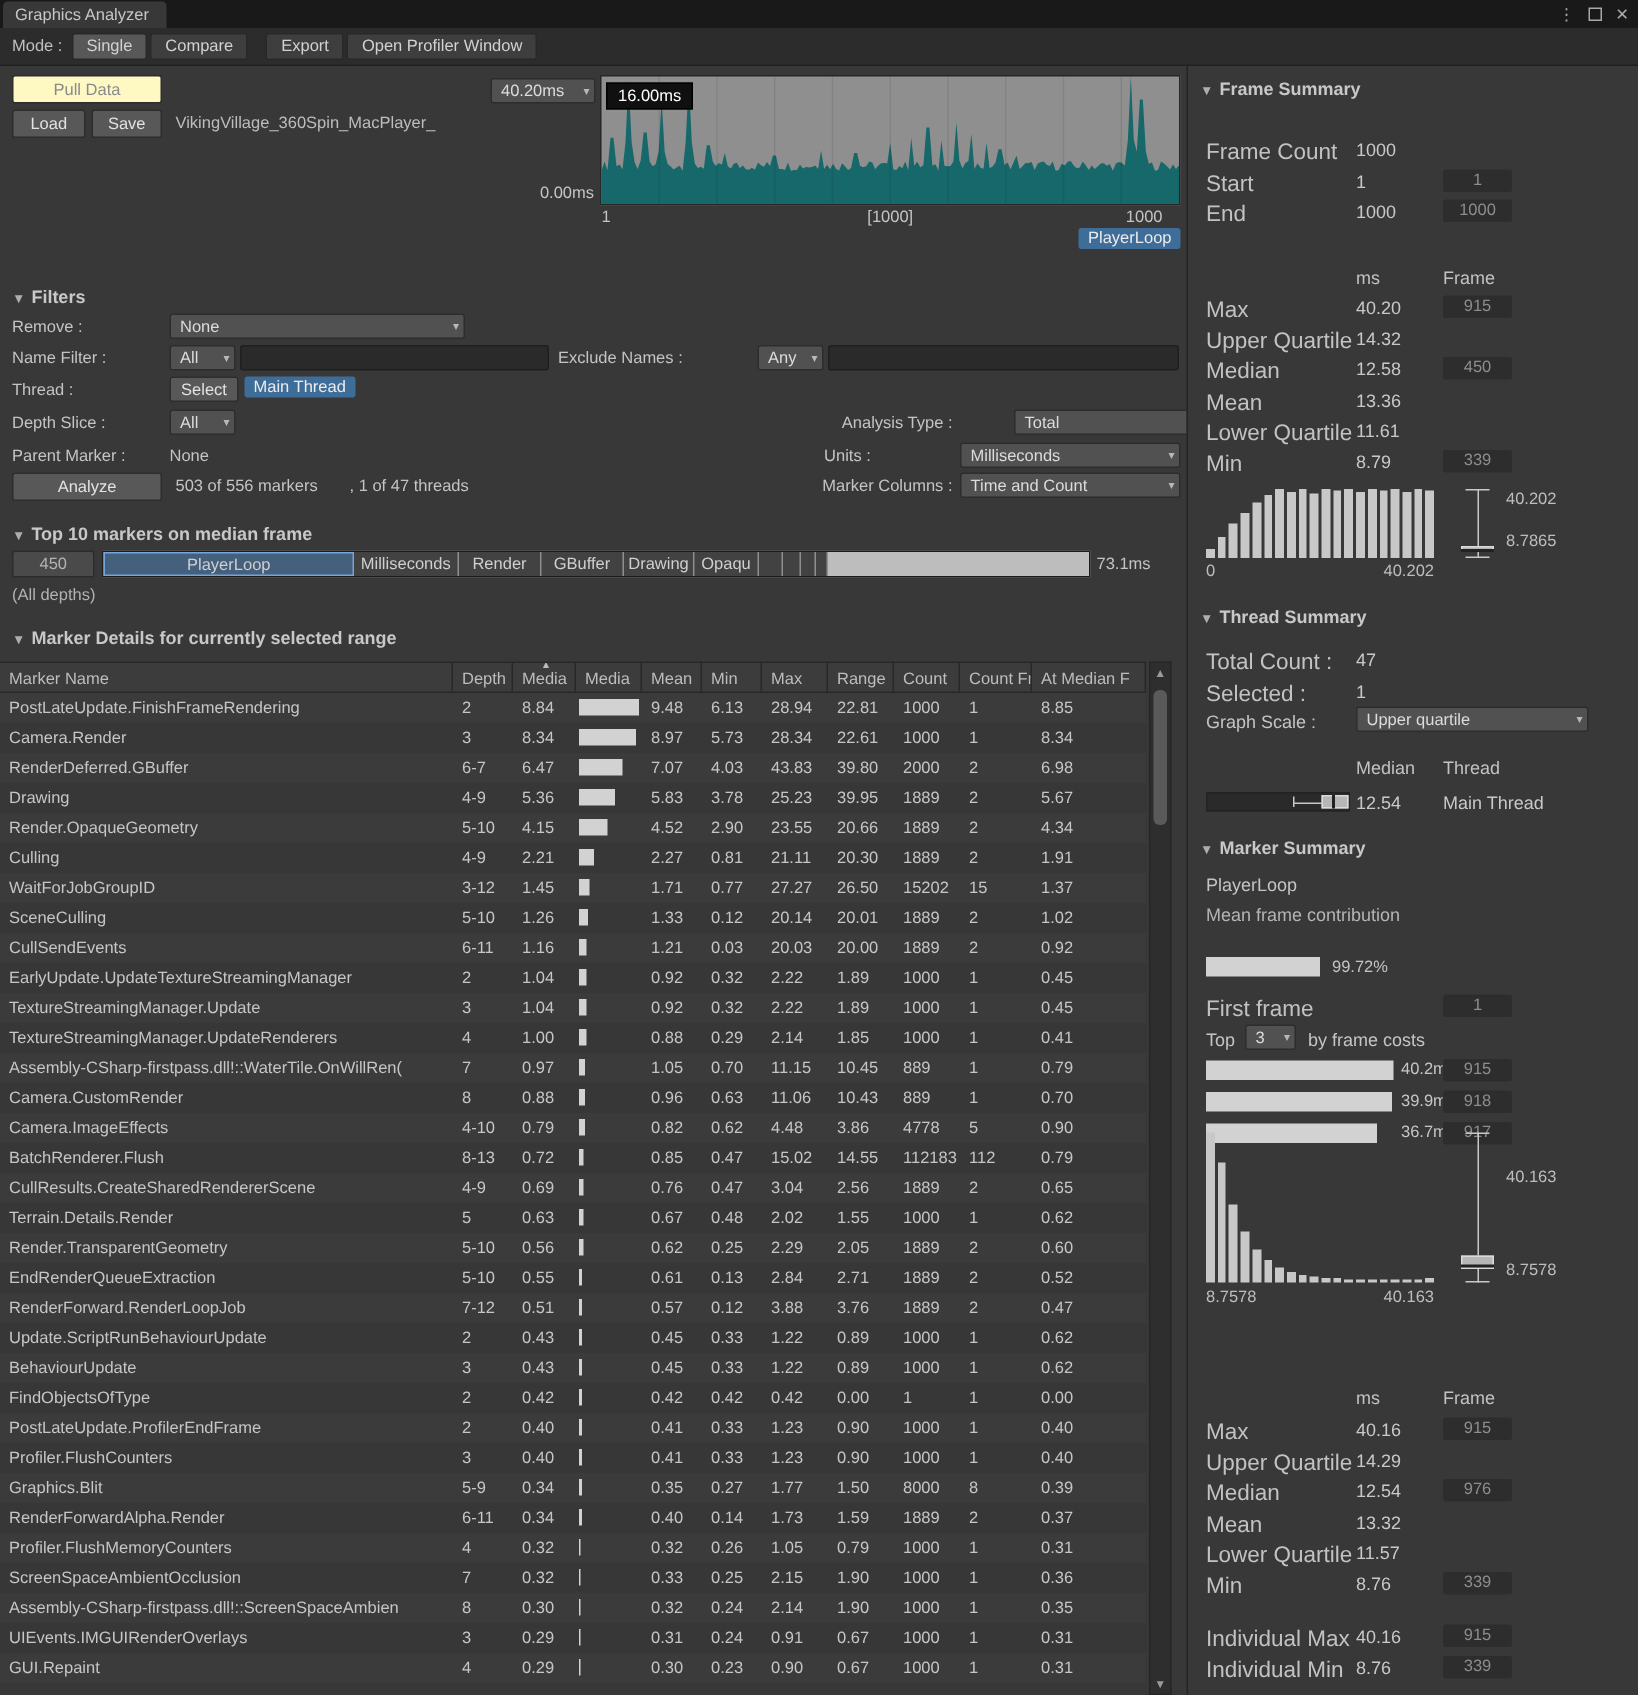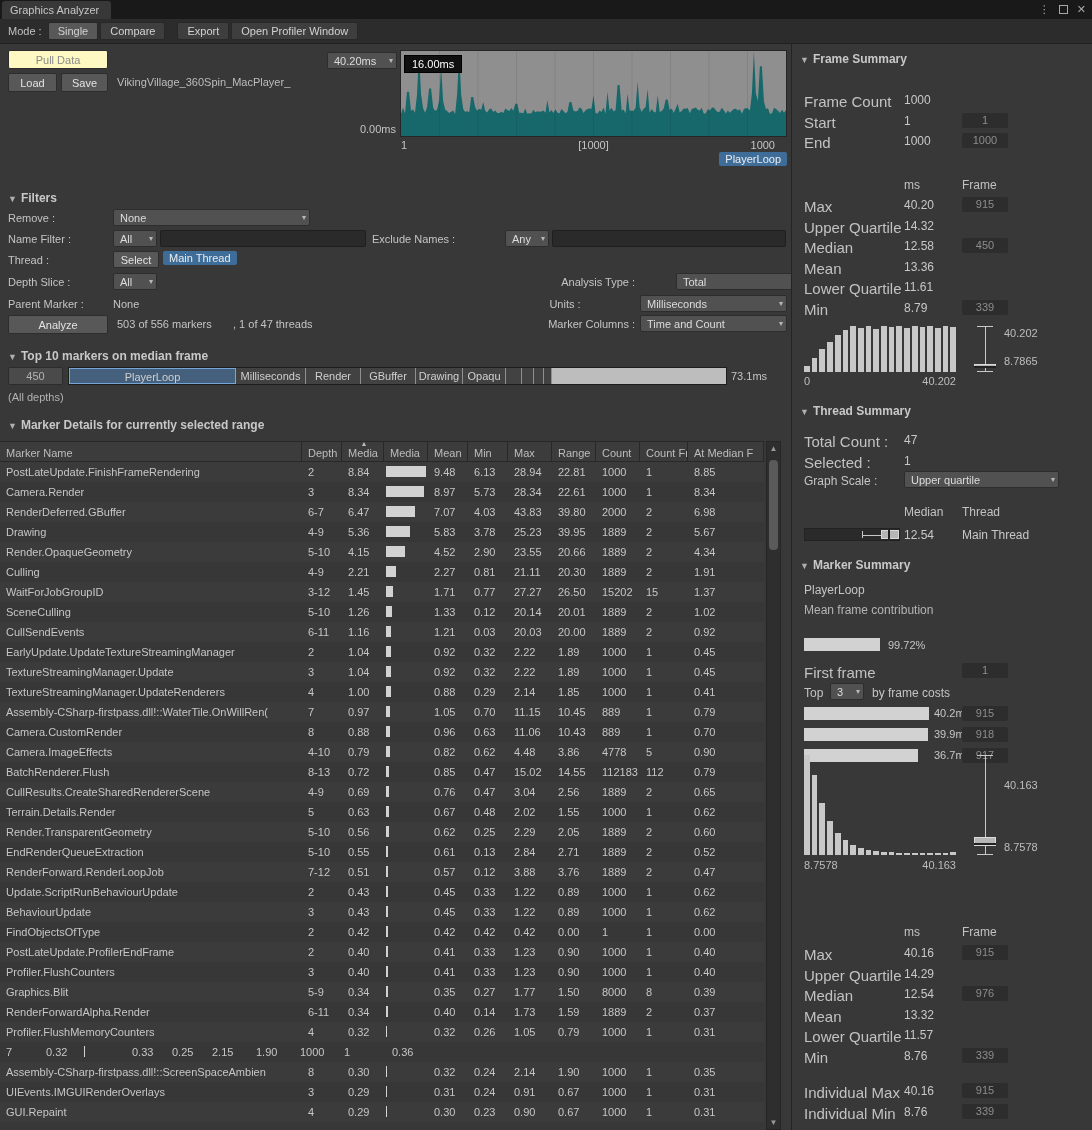--- a/index.html
+++ b/index.html
@@ -613,20 +613,21 @@
         </div>
         <div class="td" style="width: 40px;">0.32</div>
         <div class="td" style="width: 40px;">0.26</div>
         <div class="td" style="width: 44px;">1.05</div>
         <div class="td" style="width: 44px;">0.79</div>
         <div class="td" style="width: 44px;">1000</div>
         <div class="td" style="width: 48px;">1</div>
         <div class="td" style="width: 76px;">0.31</div>
       </div>
       <div class="trow">
+        <div class="td" style="width: 302px;">ScreenSpaceAmbientOcclusion</div>
         <div class="td" style="width: 40px;">7</div>
         <div class="td" style="width: 42px;">0.32</div>
         <div class="td bar" style="width: 44px;">
           <div class="medbar" style="width: 3.6%;"></div>
         </div>
         <div class="td" style="width: 40px;">0.33</div>
         <div class="td" style="width: 40px;">0.25</div>
         <div class="td" style="width: 44px;">2.15</div>
         <div class="td" style="width: 44px;">1.90</div>
         <div class="td" style="width: 44px;">1000</div>

